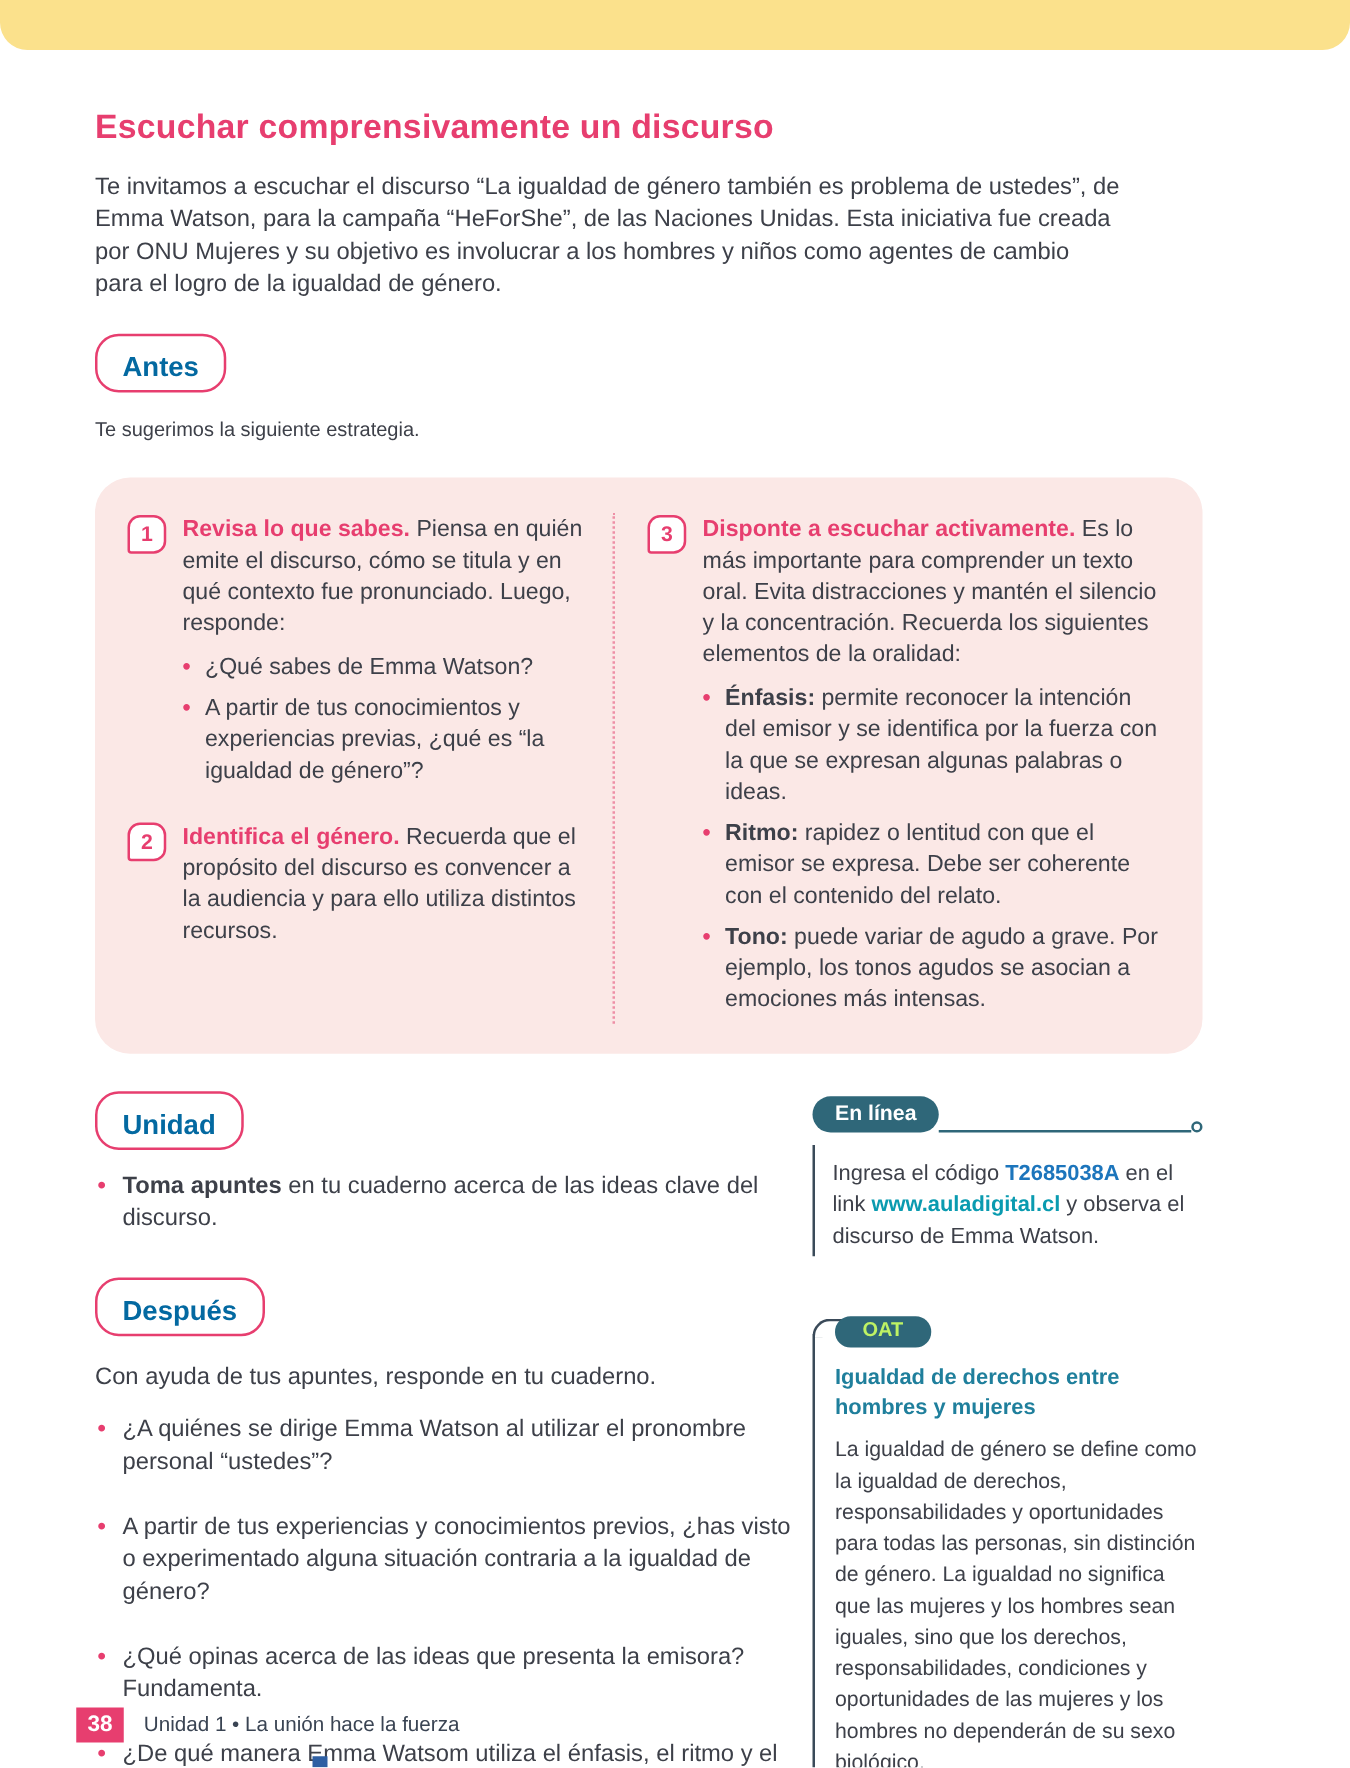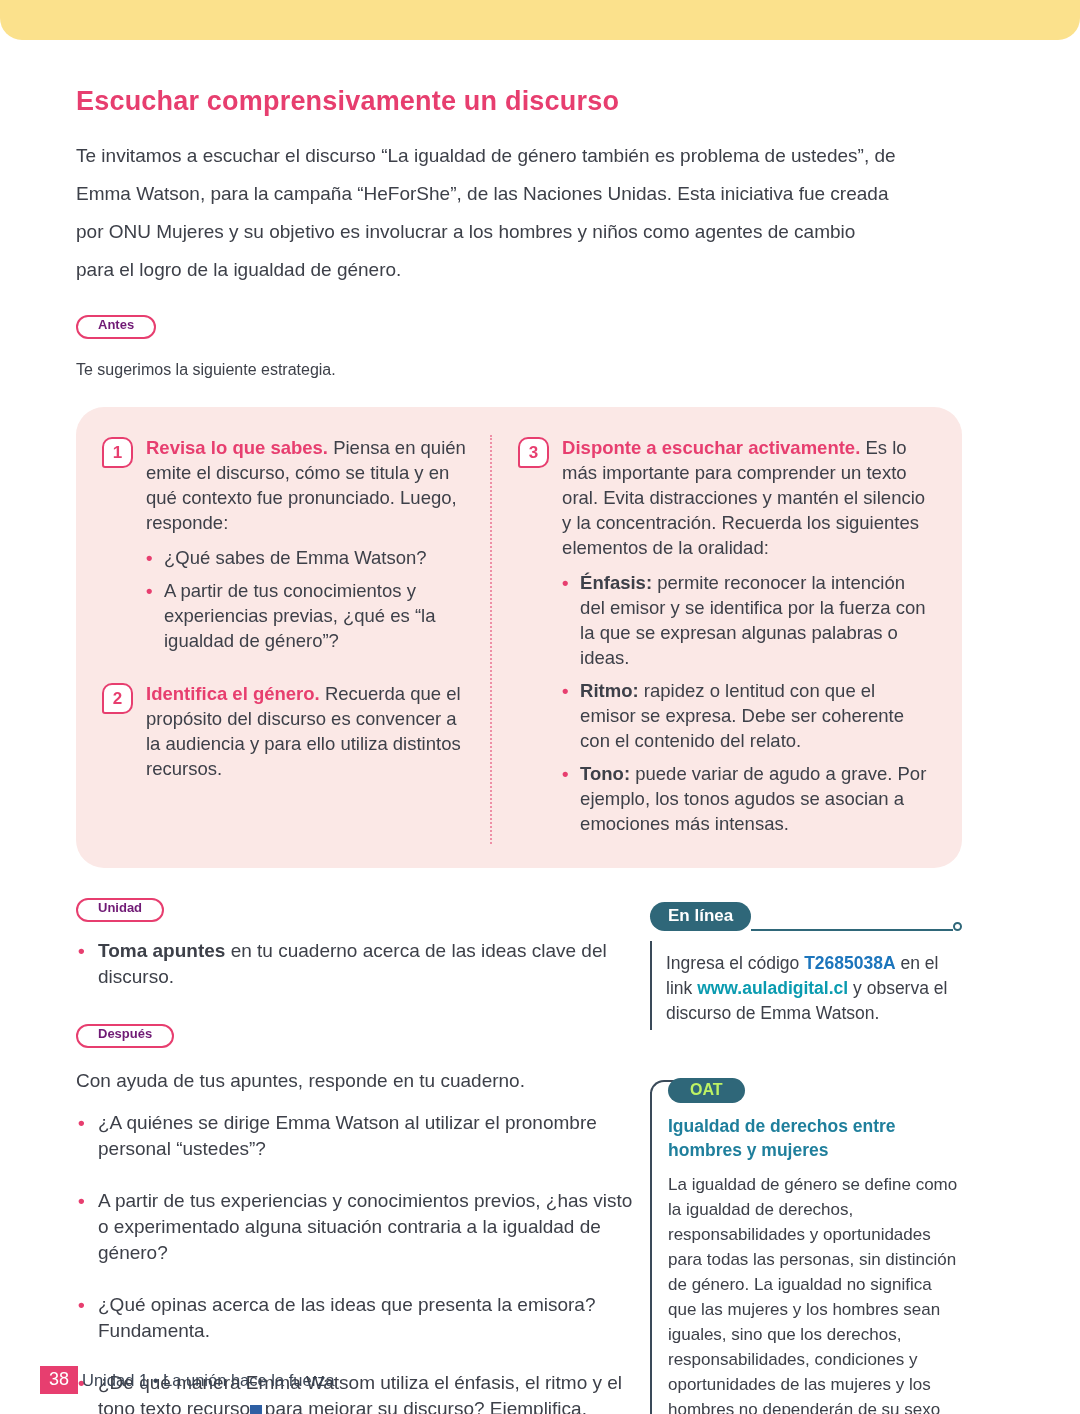--- a/index.html
+++ b/index.html
@@ -28,32 +28,32 @@
   }
   h1.title {
     color: #E73E6F;
     font-size: 27px;
     font-weight: bold;
     margin: 46px 0 20px 0;
     letter-spacing: 0.2px;
   }
   .intro {
     font-size: 19px;
-    line-height: 38px;
+    line-height: 26px;
     max-width: 820px;
     margin: 0 0 26px 0;
   }
   .pill {
     display: inline-block;
     border: 2.5px solid #E73E6F;
     border-radius: 19px;
-    padding: 0 20px 5px 20px;
-    color: #701a75;
-    font-weight: bold;
-    font-size: 13px;
+    padding: 12px 20px 5px 20px;
+    color: #0369a1;
+    font-weight: bold;
+    font-size: 22px;
     background: #fff;
   }
   .lead {
     font-size: 16px;
     line-height: 26px;
     margin: 18px 0 0 0;
   }
   
   .strategy {
     background: #FBE8E6;
@@ -182,25 +182,26 @@
   .footer {
     position: absolute;
     left: 40px;
     bottom: 20px;
     display: flex;
     align-items: center;
   }
   .page-num {
     background: #E73E6F;
     color: #fff;
-    font-weight: normal;
+    font-weight: bold;
     font-size: 18px;
     padding: 3px 9px 4px 9px;
-  }
-  .footer-text { margin-left: 4px; color: #3A4453; font-size: 16.5px; }
+    margin-left: 21px;
+  }
+  .footer-text { margin-left: 16px; color: #3A4453; font-size: 16.5px; }
   .reg-mark {
     position: absolute;
     left: 250px;
     bottom: 0;
     width: 12px;
     height: 9px;
     background: #2E5FA3;
   }
 </style>
 </head>

